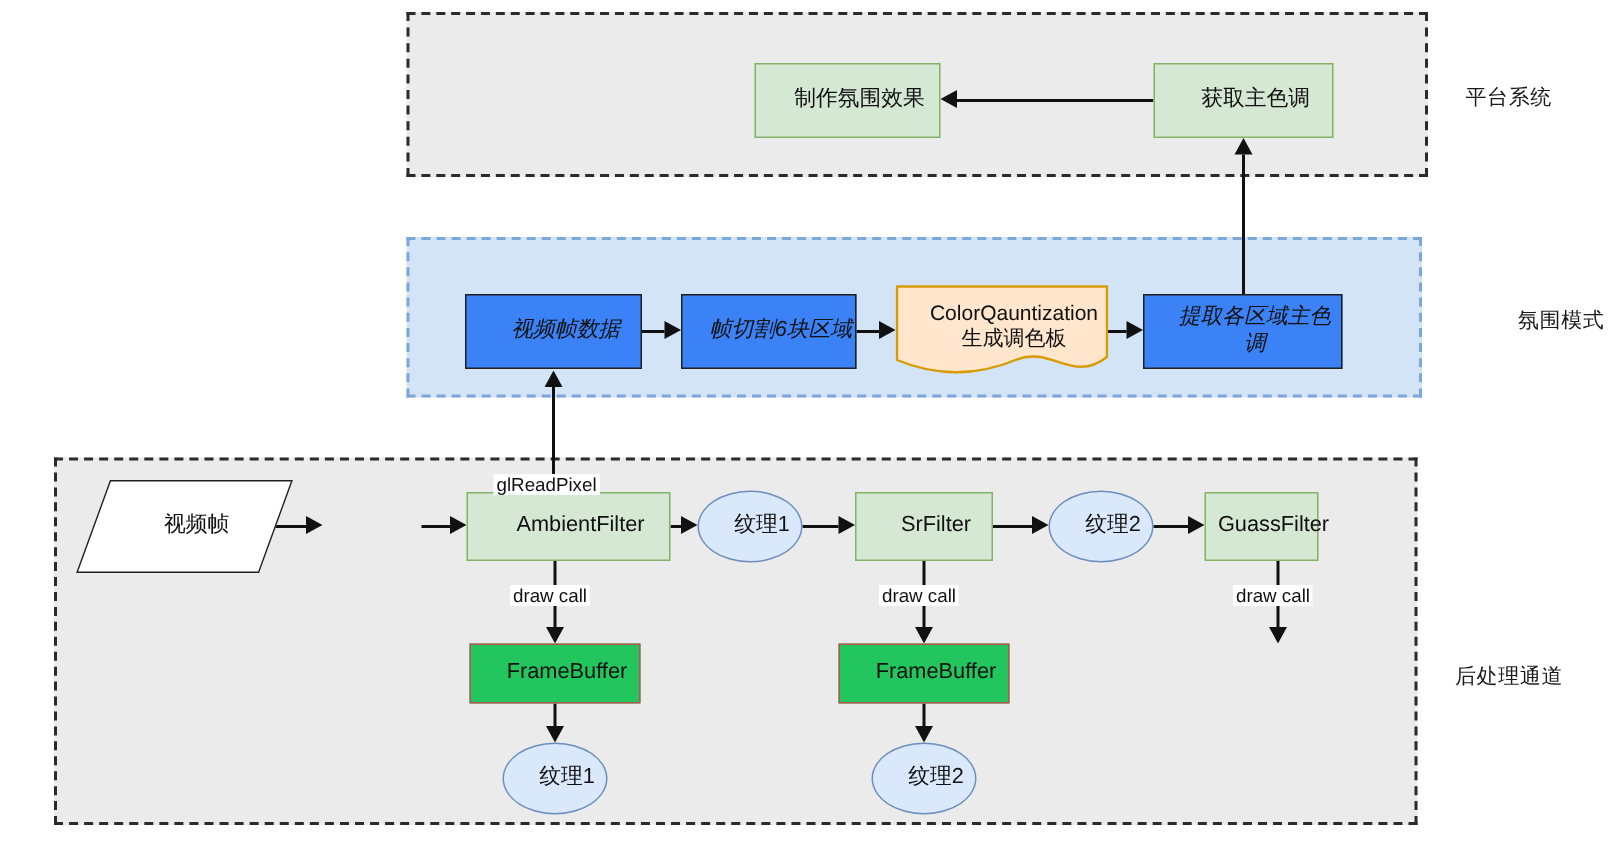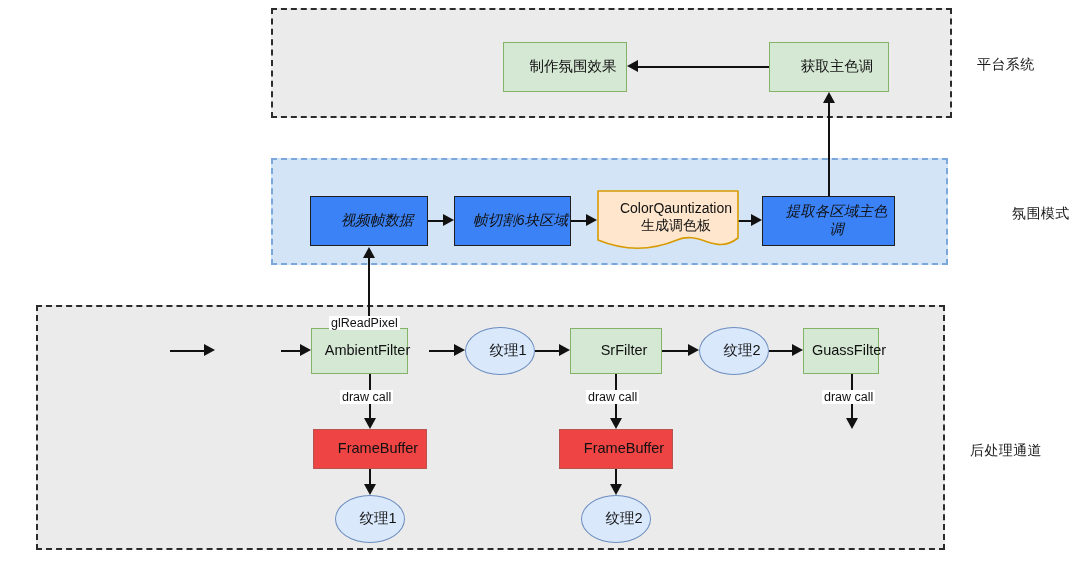--- a/index.html
+++ b/index.html
@@ -56,21 +56,21 @@
   .node-white {
     background: #3b82f6;
     border: 1.6px solid #1f1f1f;
     font-style: italic;
   }
   .node-green {
     background: #d5e8d4;
     border: 1.4px solid #82b366;
   }
   .node-red {
-    background: #ef4444;
+    background: #22c55e;
     border: 1.4px solid #b85450;
   }
   .node-ellipse {
     background: #dae8fc;
     border: 1.4px solid #6c8ebf;
     border-radius: 50%;
   }
   .node-para {
     background: transparent;
     border: none;
@@ -202,23 +202,27 @@
   <div class="edge-line edge-v" style="left:828px; top:103px; width:1.9px; height:93px;"></div>
   <div class="arrow arrow-up" style="left:823px; top:92px;"></div>
 
   <div class="edge-line edge-v" style="left:368px; top:258px; width:1.9px; height:70px;"></div>
   <div class="arrow arrow-up" style="left:363px; top:247px;"></div>
   <div class="edge-label" style="left:329px; top:277px;margin-top:39px;">glReadPixel</div>
 
   <div class="lane lane-gray" style="left:36px; top:305px; width:909px; height:245px;"></div>
   <div class="lane-label" style="left:970px; top:442px;">后处理通道</div>
 
-
-
-  <div class="node node-green" style="left:311px; top:328px; width:97px; height:46px;">
+  <div class="node node-para" style="left:62px; top:320px; width:122px; height:62px;">
+    <div class="para-skew"></div>
+    <span class="node-label">视频帧</span>
+  </div>
+
+
+  <div class="node node-green" style="left:311px; top:328px; width:136px; height:46px;">
     <span class="node-label">AmbientFilter</span>
   </div>
 
   <div class="node node-ellipse" style="left:465px; top:327px; width:70px; height:48px;">
     <span class="node-label">纹理1</span>
   </div>
 
   <div class="node node-green" style="left:570px; top:328px; width:92px; height:46px;">
     <span class="node-label">SrFilter</span>
   </div>

